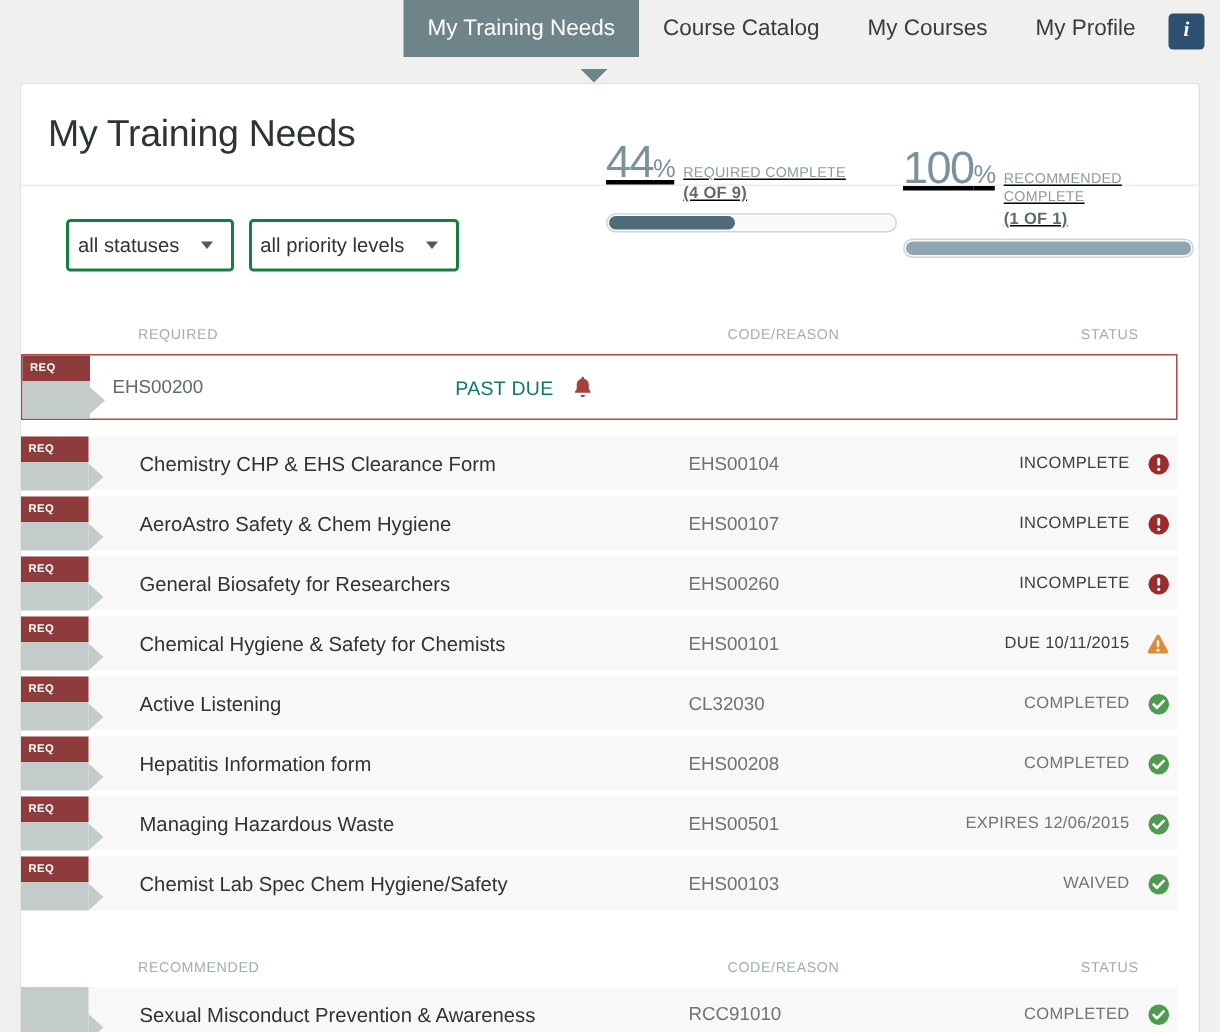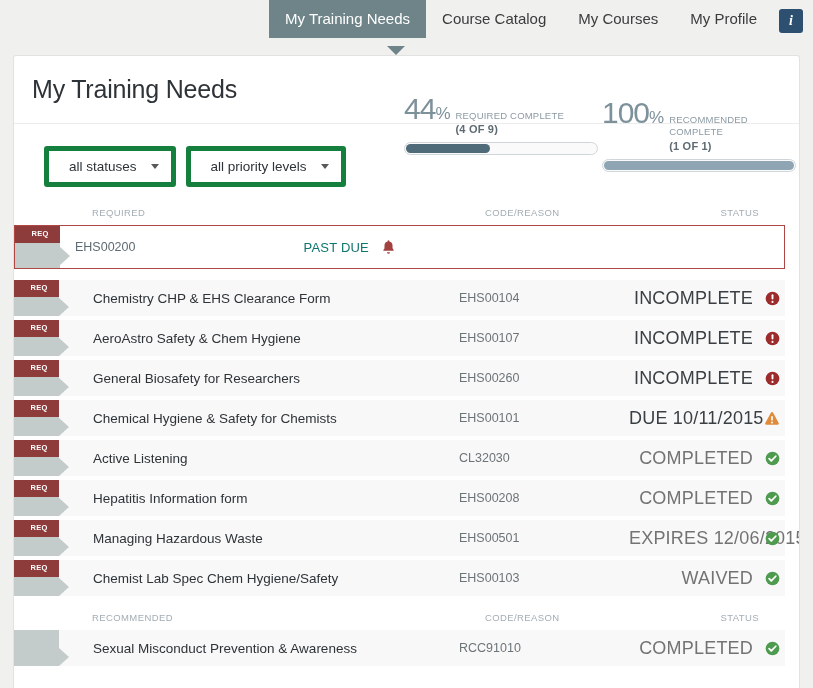--- a/index.html
+++ b/index.html
@@ -94,21 +94,21 @@
 
   
   .progress-group {
     position: absolute;
     display: flex;
     align-items: flex-start;
   }
   .progress-group.required { left: 390px; top: 10px; }
   .progress-group.recommended { left: 588px; top: 14px; }
 
-  .prog-inner { width: 194px; }
+  .prog-inner { width: 194px; text-decoration: underline; }
   .prog-top {
     display: flex;
     align-items: baseline;
     gap: 6px;
   }
   .pct {
     font-size: 30px;
     color: #7d919b;
     line-height: 1;
     letter-spacing: -1px;
@@ -146,23 +146,23 @@
   .bar-fill.light { background: #8fa5b3; }
 
   
   .filters {
     display: flex;
     gap: 10px;
     padding: 22px 0 20px 30px;
   }
   .filter-btn {
     background: #ffffff;
-    border: 5px solid #15803d;
+    border: 2px solid #15803d;
     border-radius: 3px;
-    padding: 8px 12px 8px 20px;
+    padding: 8px 12px 8px 6px;
     font-size: 13.5px;
     color: #2e3338;
     display: flex;
     align-items: center;
     gap: 14px;
     cursor: pointer;
     font-family: "Liberation Sans", sans-serif;
   }
   .caret {
     width: 0; height: 0;
@@ -172,20 +172,21 @@
   }
 
   
   .col-head {
     display: flex;
     align-items: center;
     padding: 0 14px 7px 0;
     font-size: 9.5px;
     letter-spacing: 0.4px;
     color: #a3adb4;
+    margin-top: 17px;
   }
   .col-head .c-name { flex: 1; padding-left: 78px; }
   .col-head .c-code { width: 170px; }
   .col-head .c-status { width: 130px; text-align: right; padding-right: 26px; }
 
   .rows { padding: 0 14px 0 0; }
 
   .row {
     position: relative;
     display: flex;
@@ -213,21 +214,20 @@
     position: absolute;
     left: 0; top: 0;
     width: 45px;
     height: 17px;
     background: #8e3b3b;
     color: #ffffff;
     font-size: 7.5px;
     font-weight: bold;
     letter-spacing: 0.3px;
     padding: 3px 0 0 5px;
-    text-align: center;
   }
   .ribbon-fold {
     position: absolute;
     left: 0; top: 17px;
     width: 45px;
     bottom: 0;
     background: #c3cbcb;
   }
   .ribbon-arrow {
     position: absolute;
@@ -259,21 +259,21 @@
   .row.pastdue .r-name { color: #b04747; font-size: 14px; }
   .r-code {
     width: 170px;
     font-size: 12.5px;
     color: #6d7478;
   }
   .row.pastdue .r-code { color: #5e6b72; }
   .r-status {
     width: 130px;
     text-align: right;
-    font-size: 18px;
+    font-size: 11px;
     letter-spacing: 0.2px;
     color: #6d7478;
     padding-right: 6px;
     white-space: nowrap;
   }
   .r-status.pastdue-t { color: #0f766e; font-size: 13px; }
   .r-status.due-t { color: #3a3f43; }
   .r-status.done-t { color: #737373; }
   .r-icon {
     width: 26px;

